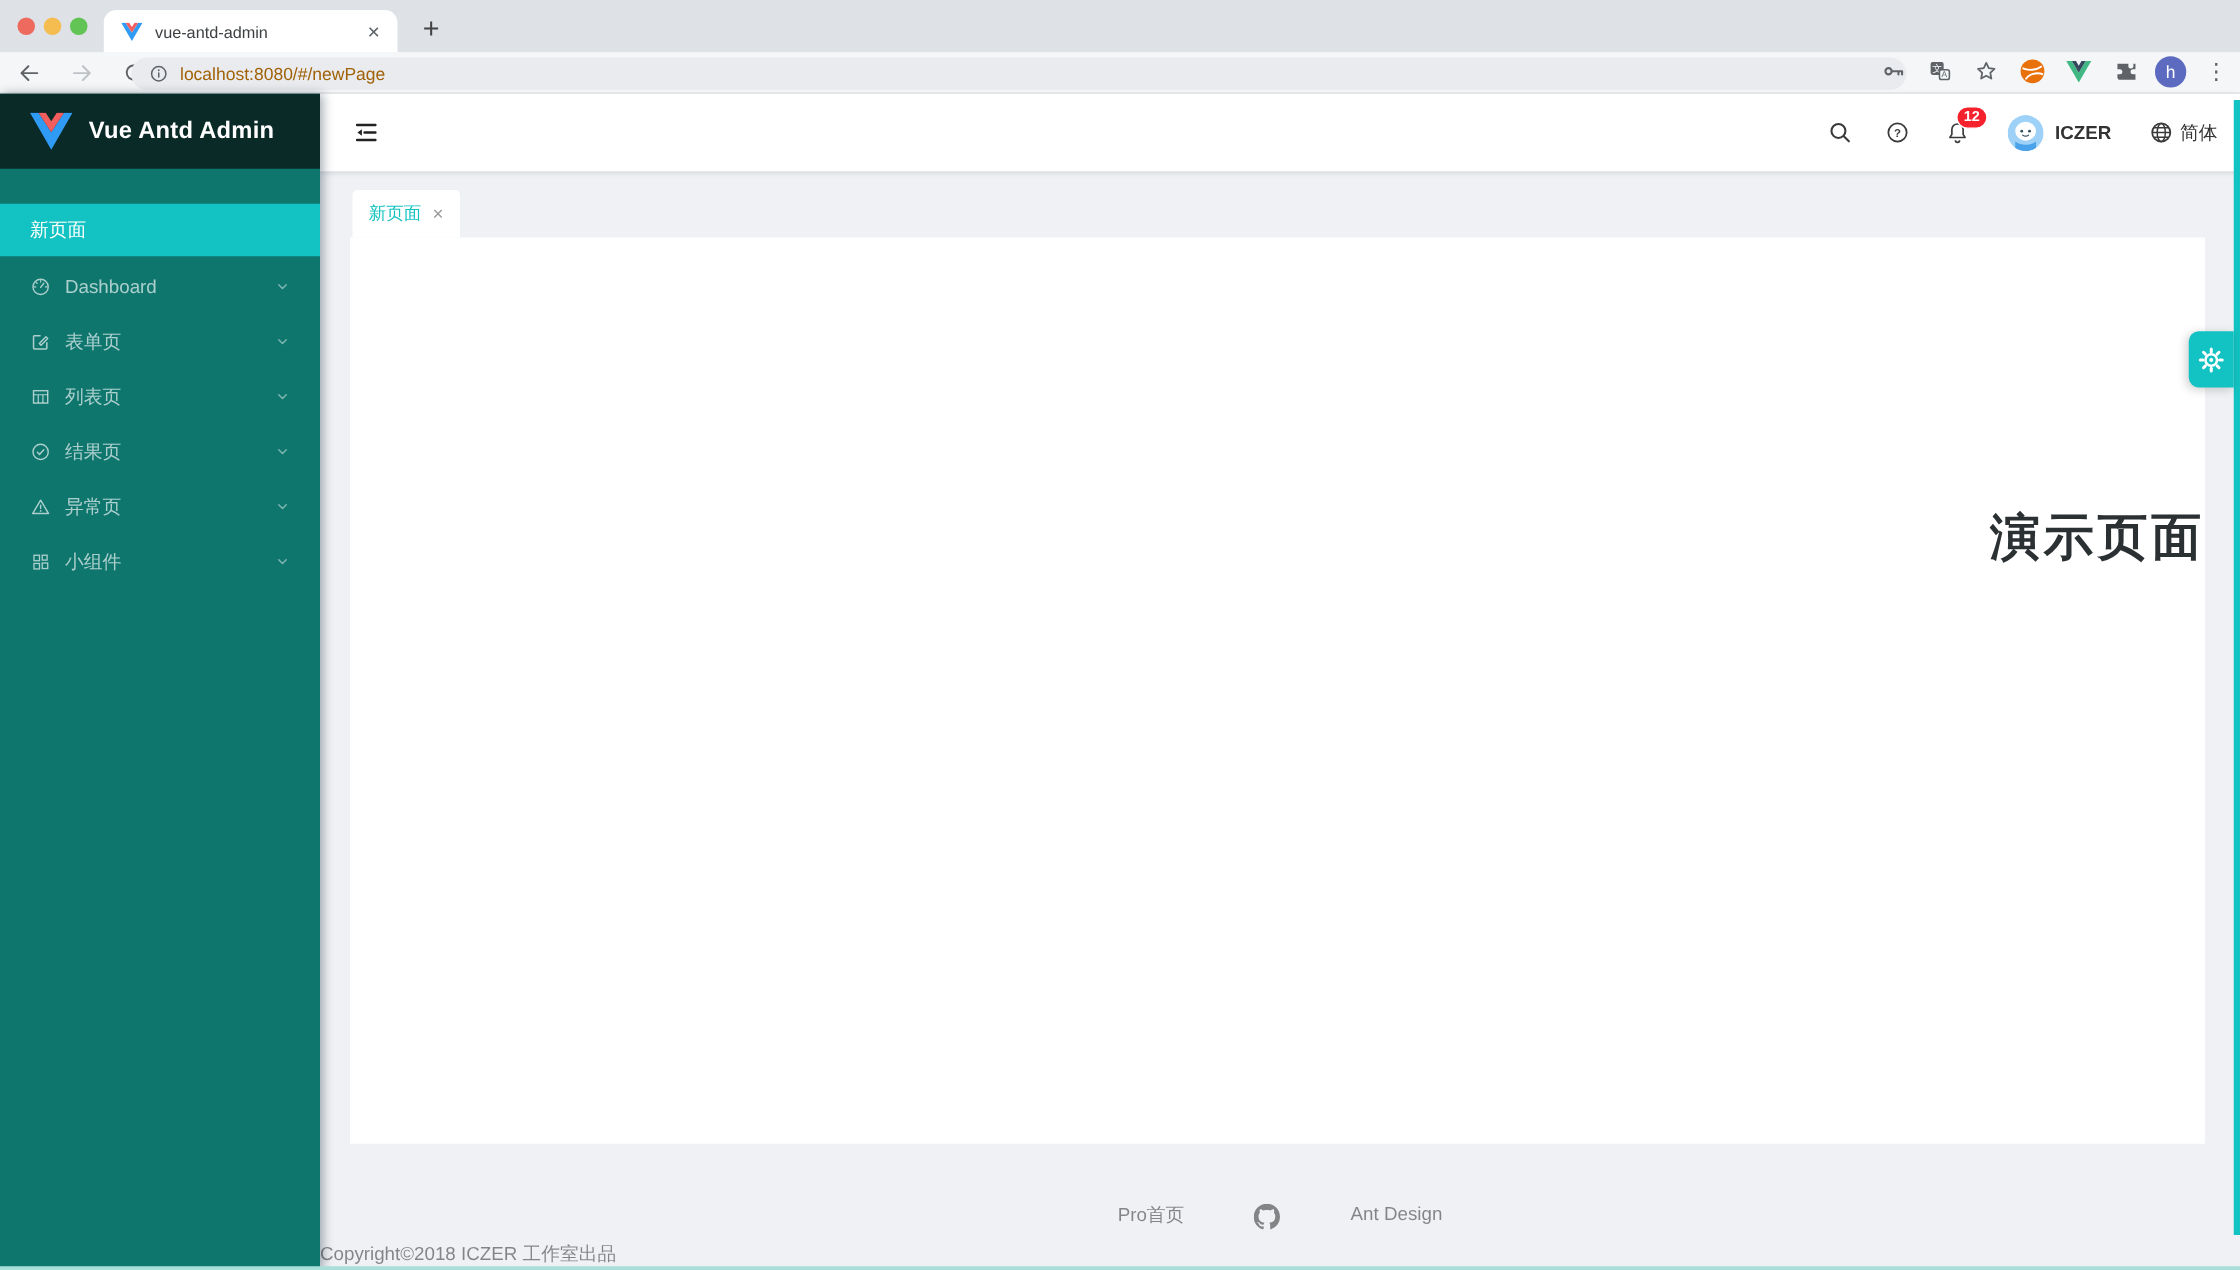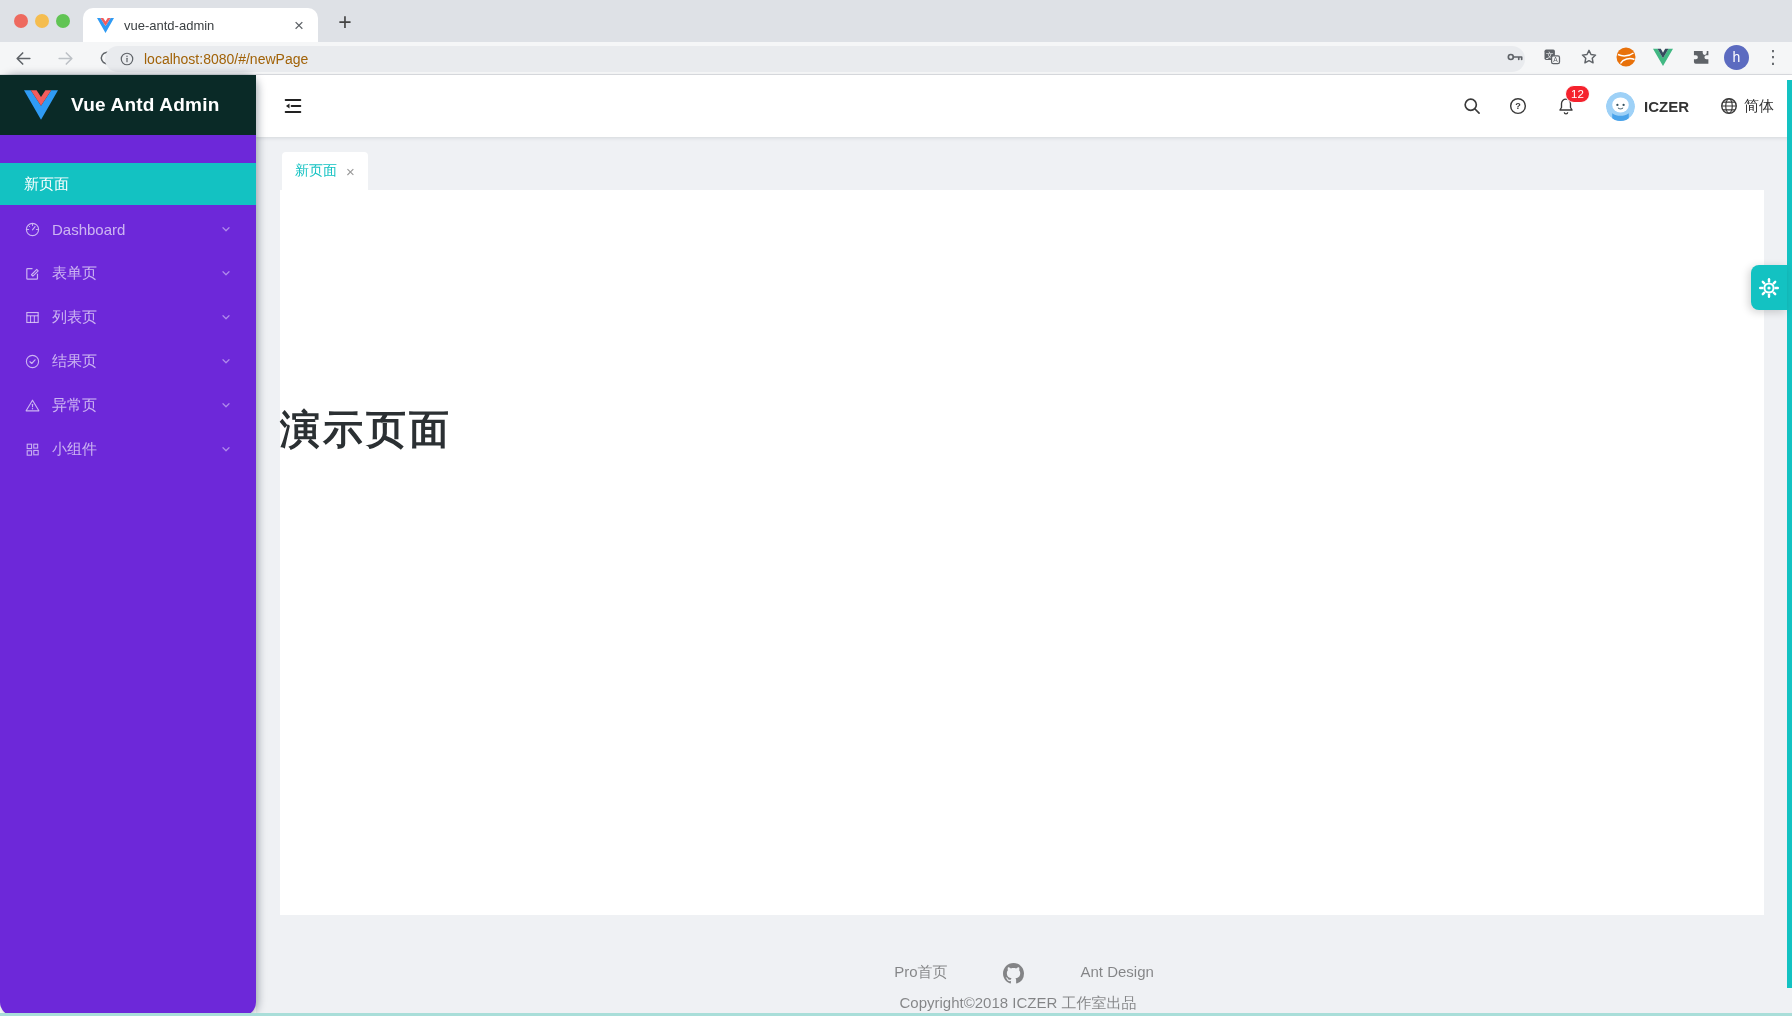--- a/index.html
+++ b/index.html
@@ -25,57 +25,57 @@
   .urlbar{position:absolute;left:105px;top:46px;width:1420px;height:26px;background:#e9ebee;border-radius:13px;
           display:flex;align-items:center;padding:0 14px;box-sizing:border-box;color:#5f6368;}
   .urlbar .url{font-size:14px;color:#a16207;margin-left:9px;}
   .ext-icons{position:absolute;right:6px;top:44px;display:flex;align-items:center;gap:11px;}
   .ext-btn{width:26px;height:26px;display:flex;align-items:center;justify-content:center;color:#5f6368;}
   .ext-avatar{width:25px;height:25px;border-radius:50%;background:#5c6bc0;color:#fff;font-size:14px;
               display:flex;align-items:center;justify-content:center;}
   .more-dots{font-size:18px;color:#5f6368;letter-spacing:0;}
 
   
-  .sidebar{position:absolute;left:0;top:75px;width:256px;bottom:0;background:#6d28d9;z-index:3;
-           box-shadow:2px 0 8px rgba(0,21,41,.35);border-radius:14px;}
+  .sidebar{position:absolute;left:0;top:75px;width:256px;bottom:0;background:#0f766e;z-index:3;
+           box-shadow:2px 0 8px rgba(0,21,41,.35);}
   .logo-row{height:60px;display:flex;align-items:center;padding-left:24px;background:#0a2a27;}
   .logo-text{color:#fff;font-size:19px;font-weight:bold;margin-left:13px;letter-spacing:.2px;}
   .menu{padding-top:24px;}
   .menu-item{height:40px;margin:4px 0;display:flex;align-items:center;padding:0 24px;
              color:rgba(255,255,255,.65);font-size:15px;cursor:pointer;}
   .menu-item .mi-icon{width:17px;height:17px;margin-right:11px;flex:none;}
   .menu-item .chev{margin-left:auto;width:12px;height:12px;opacity:.7;}
   .menu-item.active{background:#13c2c2;color:#fff;height:42px;}
 
   
   .app-header{position:absolute;left:256px;top:75px;right:0;height:62px;background:#fff;z-index:2;
               box-shadow:0 1px 4px rgba(0,21,41,.12);}
   .fold-btn{position:absolute;left:26px;top:20px;width:22px;height:22px;color:#222;cursor:pointer;}
   .header-right{position:absolute;right:18px;top:0;height:62px;display:flex;align-items:center;}
   .h-icon{width:20px;height:20px;color:#3a3a3a;cursor:pointer;}
   .bell-wrap{position:relative;margin:0 0 0 0;}
   .badge{position:absolute;top:-11px;left:9px;min-width:18px;height:18px;padding:0 5px;background:#f5222d;
          border-radius:9px;color:#fff;font-size:11.5px;display:flex;align-items:center;justify-content:center;
-         border:1px solid #fff;box-sizing:border-box;}
+         border:1px solid #fff;box-sizing:border-box;font-weight:bold;}
   .user-avatar{width:29px;height:29px;border-radius:50%;overflow:hidden;flex:none;cursor:pointer;}
   .username{font-size:15px;font-weight:bold;color:#333;margin-left:9px;cursor:pointer;}
   .lang{display:flex;align-items:center;gap:5px;color:#333;font-size:15px;cursor:pointer;}
 
   
   .main-area{position:absolute;left:256px;top:137px;right:0;bottom:0;background:#eff1f4;}
   .page-tab{position:absolute;left:26px;top:15px;height:38px;background:#fff;border-radius:4px 4px 0 0;
             display:flex;align-items:center;padding:0 13px;gap:9px;cursor:pointer;}
   .page-tab .pt-label{color:#13c2c2;font-size:14px;}
   .page-tab .pt-close{color:#999;font-size:15px;}
   .card{position:absolute;left:24px;right:28px;top:53px;height:725px;background:#fff;}
-  .demo-title{text-align:left;padding-top:212px;font-size:40px;font-weight:bold;color:#2b3033;letter-spacing:3px;}
+  .demo-title{text-align:right;padding-top:212px;font-size:40px;font-weight:bold;color:#2b3033;letter-spacing:3px;}
   .footer-links{position:absolute;top:826px;left:0;right:0;display:flex;justify-content:center;
                 gap:56px;color:rgba(0,0,0,.45);font-size:15px;}
   .footer-links a{color:rgba(0,0,0,.45);text-decoration:none;cursor:pointer;}
-  .footer-copy{position:absolute;top:857px;left:0;right:12px;text-align:center;color:rgba(0,0,0,.45);font-size:15px;}
+  .footer-copy{position:absolute;top:857px;left:0;right:12px;color:rgba(0,0,0,.45);font-size:15px;}
 
   
   .drawer-edge{position:absolute;right:0;top:80px;bottom:28px;width:5px;background:#13c2c2;z-index:5;}
   .gear-btn{position:absolute;right:5px;top:265px;width:36px;height:45px;background:#13c2c2;
             border-radius:8px 0 0 8px;display:flex;align-items:center;justify-content:center;
             box-shadow:-2px 2px 8px rgba(0,0,0,.18);z-index:5;cursor:pointer;color:#fff;}
   .bottom-line{position:absolute;left:0;right:0;bottom:0;height:3px;background:#a9ded9;z-index:6;}
 </style>
 </head>
 <body>

